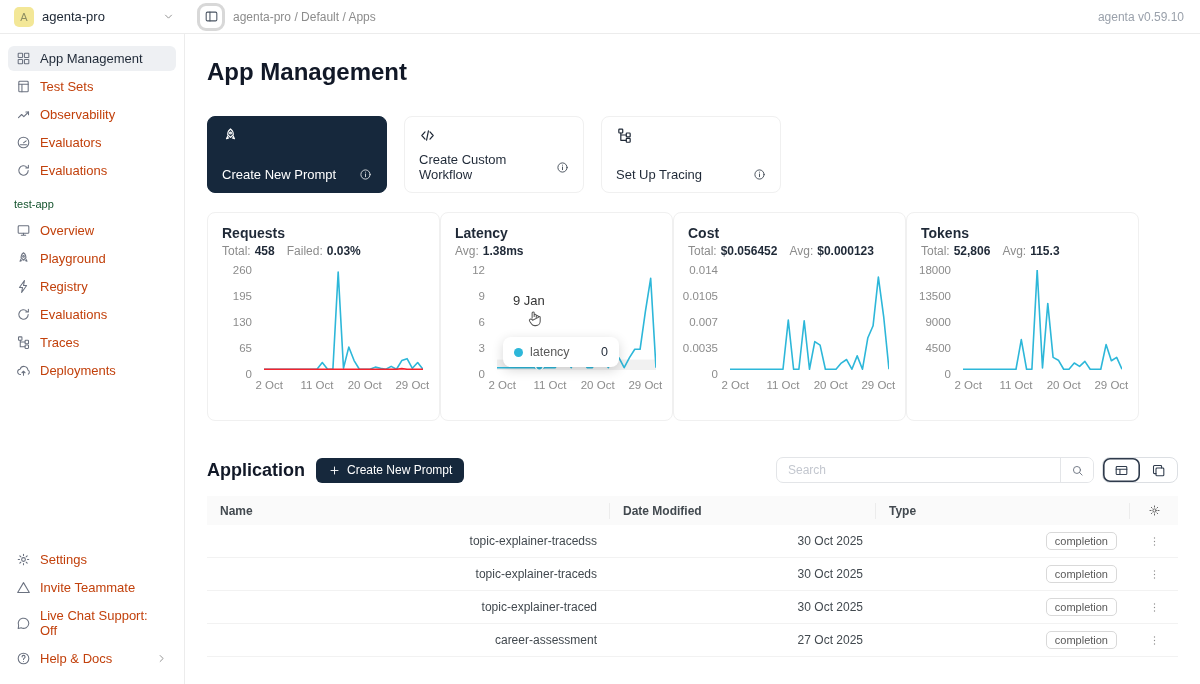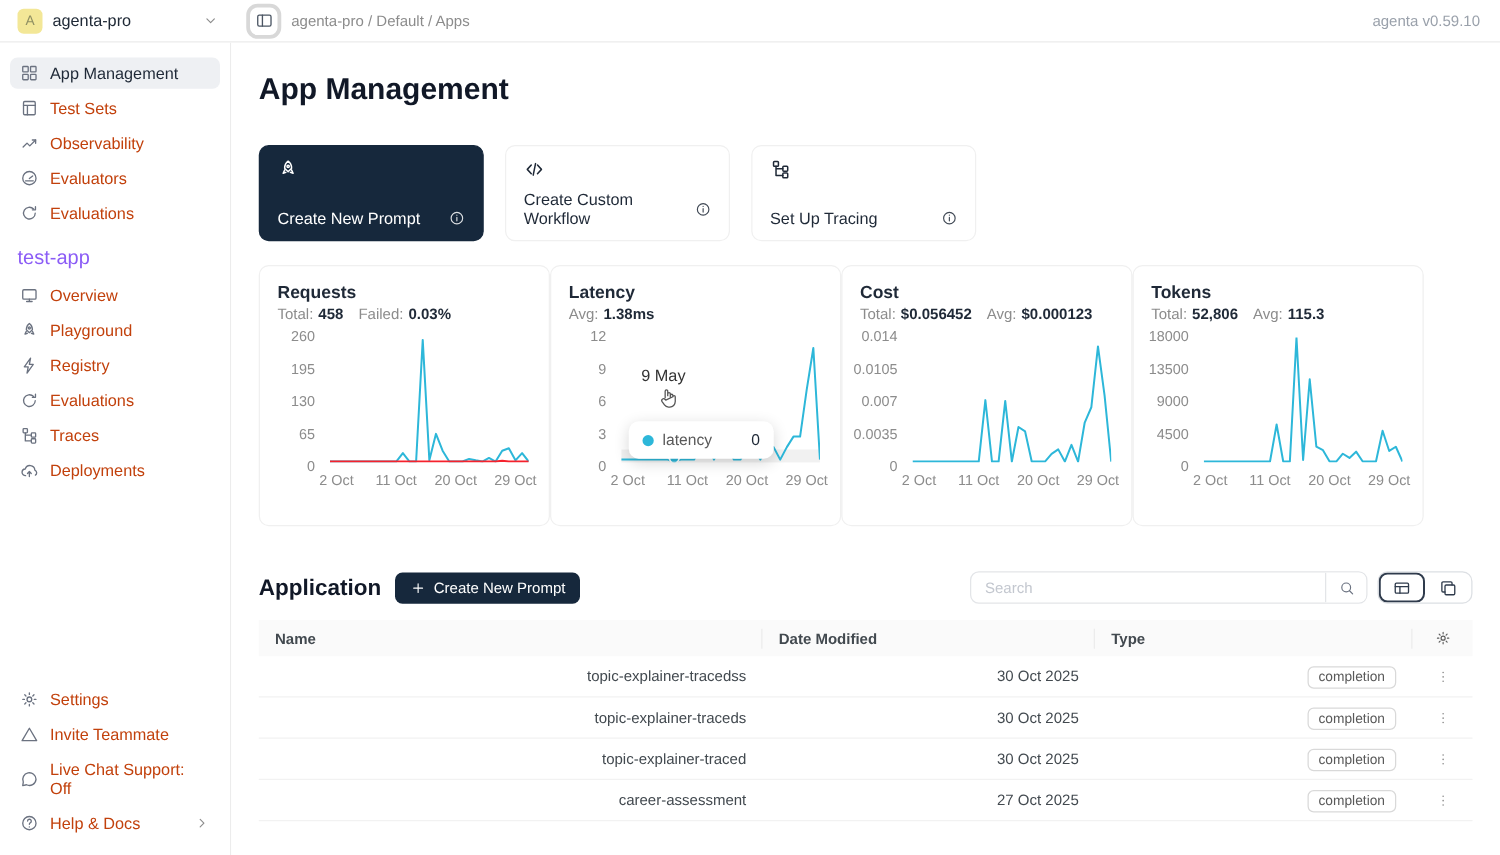--- a/index.html
+++ b/index.html
@@ -20,21 +20,21 @@
   .icn svg { width:15px; height:15px; display:block; }
   .icn.sm svg { width:13px; height:13px; }
   .icn.lg svg { width:17px; height:17px; }
 
   
   .sidebar { position:absolute; left:0; top:34px; bottom:0; width:185px; border-right:1px solid #ececec; background:#fff; display:flex; flex-direction:column; padding:12px 8px 10px; }
   .side-item { display:flex; align-items:center; gap:9px; padding:5px 8px; border-radius:6px; font-size:13px; color:#c2410c; margin-bottom:3px; cursor:pointer; }
   .side-item .icn { color:#6b7280; }
   .side-item.selected { background:#eef0f3; color:#1f2937; font-weight:500; }
   .side-item .chev { margin-left:auto; color:#8c8c8c; }
-  .side-section { font-size:16px; color:#8b5cf6; padding:12px 6px 8px; }
+  .side-section { font-size:11px; color:#14532d; padding:12px 6px 8px; }
   .side-footer { margin-top:auto; }
 
   
   .main { position:absolute; left:185px; top:34px; right:0; bottom:0; padding:20px 22px; overflow:hidden; background:#fff; }
   .page-title { font-size:24px; font-weight:600; color:#111827; margin:4px 0 30px; }
   .section-h { font-size:16px; font-weight:600; color:#111827; margin-bottom:19px; }
 
   .gs-row { display:flex; gap:17px; margin-bottom:19px; }
   .gs-card { width:180px; height:77px; border:1px solid #f0f0f0; border-radius:8px; padding:10px 14px; display:flex; flex-direction:column; justify-content:space-between; background:#fff; cursor:pointer; color:#1f2937; }
   .gs-card.dark { background:#16283c; border-color:#16283c; color:#fff; }
@@ -383,21 +383,21 @@
               <circle cx="44.0" cy="100.0" r="4" fill="#2db7d9" stroke="#fff" stroke-width="1.5"></circle>
             </svg>
           </div>
       <div class="xaxis">
             <span style="left:3.3%">2 Oct</span>
             <span style="left:33.3%">11 Oct</span>
             <span style="left:63.3%">20 Oct</span>
             <span style="left:93.3%">29 Oct</span>
           </div>
     </div>
-    <div class="tt-date">9 May</div>
+    <div class="tt-date">9 Jan</div>
     <div class="tt-cursor"><svg viewBox="0 0 24 24">
             <path d="M9 12V5a1.3 1.3 0 0 1 2.6 0v5.2m0-2.4a1.3 1.3 0 0 1 2.6 0V11m0-1.6a1.3 1.3 0 0 1 2.6 0V11m0-.4a1.2 1.2 0 0 1 2.4 0v4.9a5.5 5.5 0 0 1-5.5 5.5h-1.4c-1.8 0-3-.7-4-2.1l-2.4-3.4c-.6-.9-.4-2 .5-2.6.8-.5 1.8-.3 2.6.5l.6.7z" fill="#fff" stroke="#555" stroke-width="1.3" stroke-linejoin="round"></path>
           </svg></div>
     <div class="tt-box">
       <span class="tt-dot" style="background:#2db7d9"></span>
       <span class="tt-name">latency</span>
       <span class="tt-val">0</span>
     </div>
       </div>
       <div class="stat-card">

